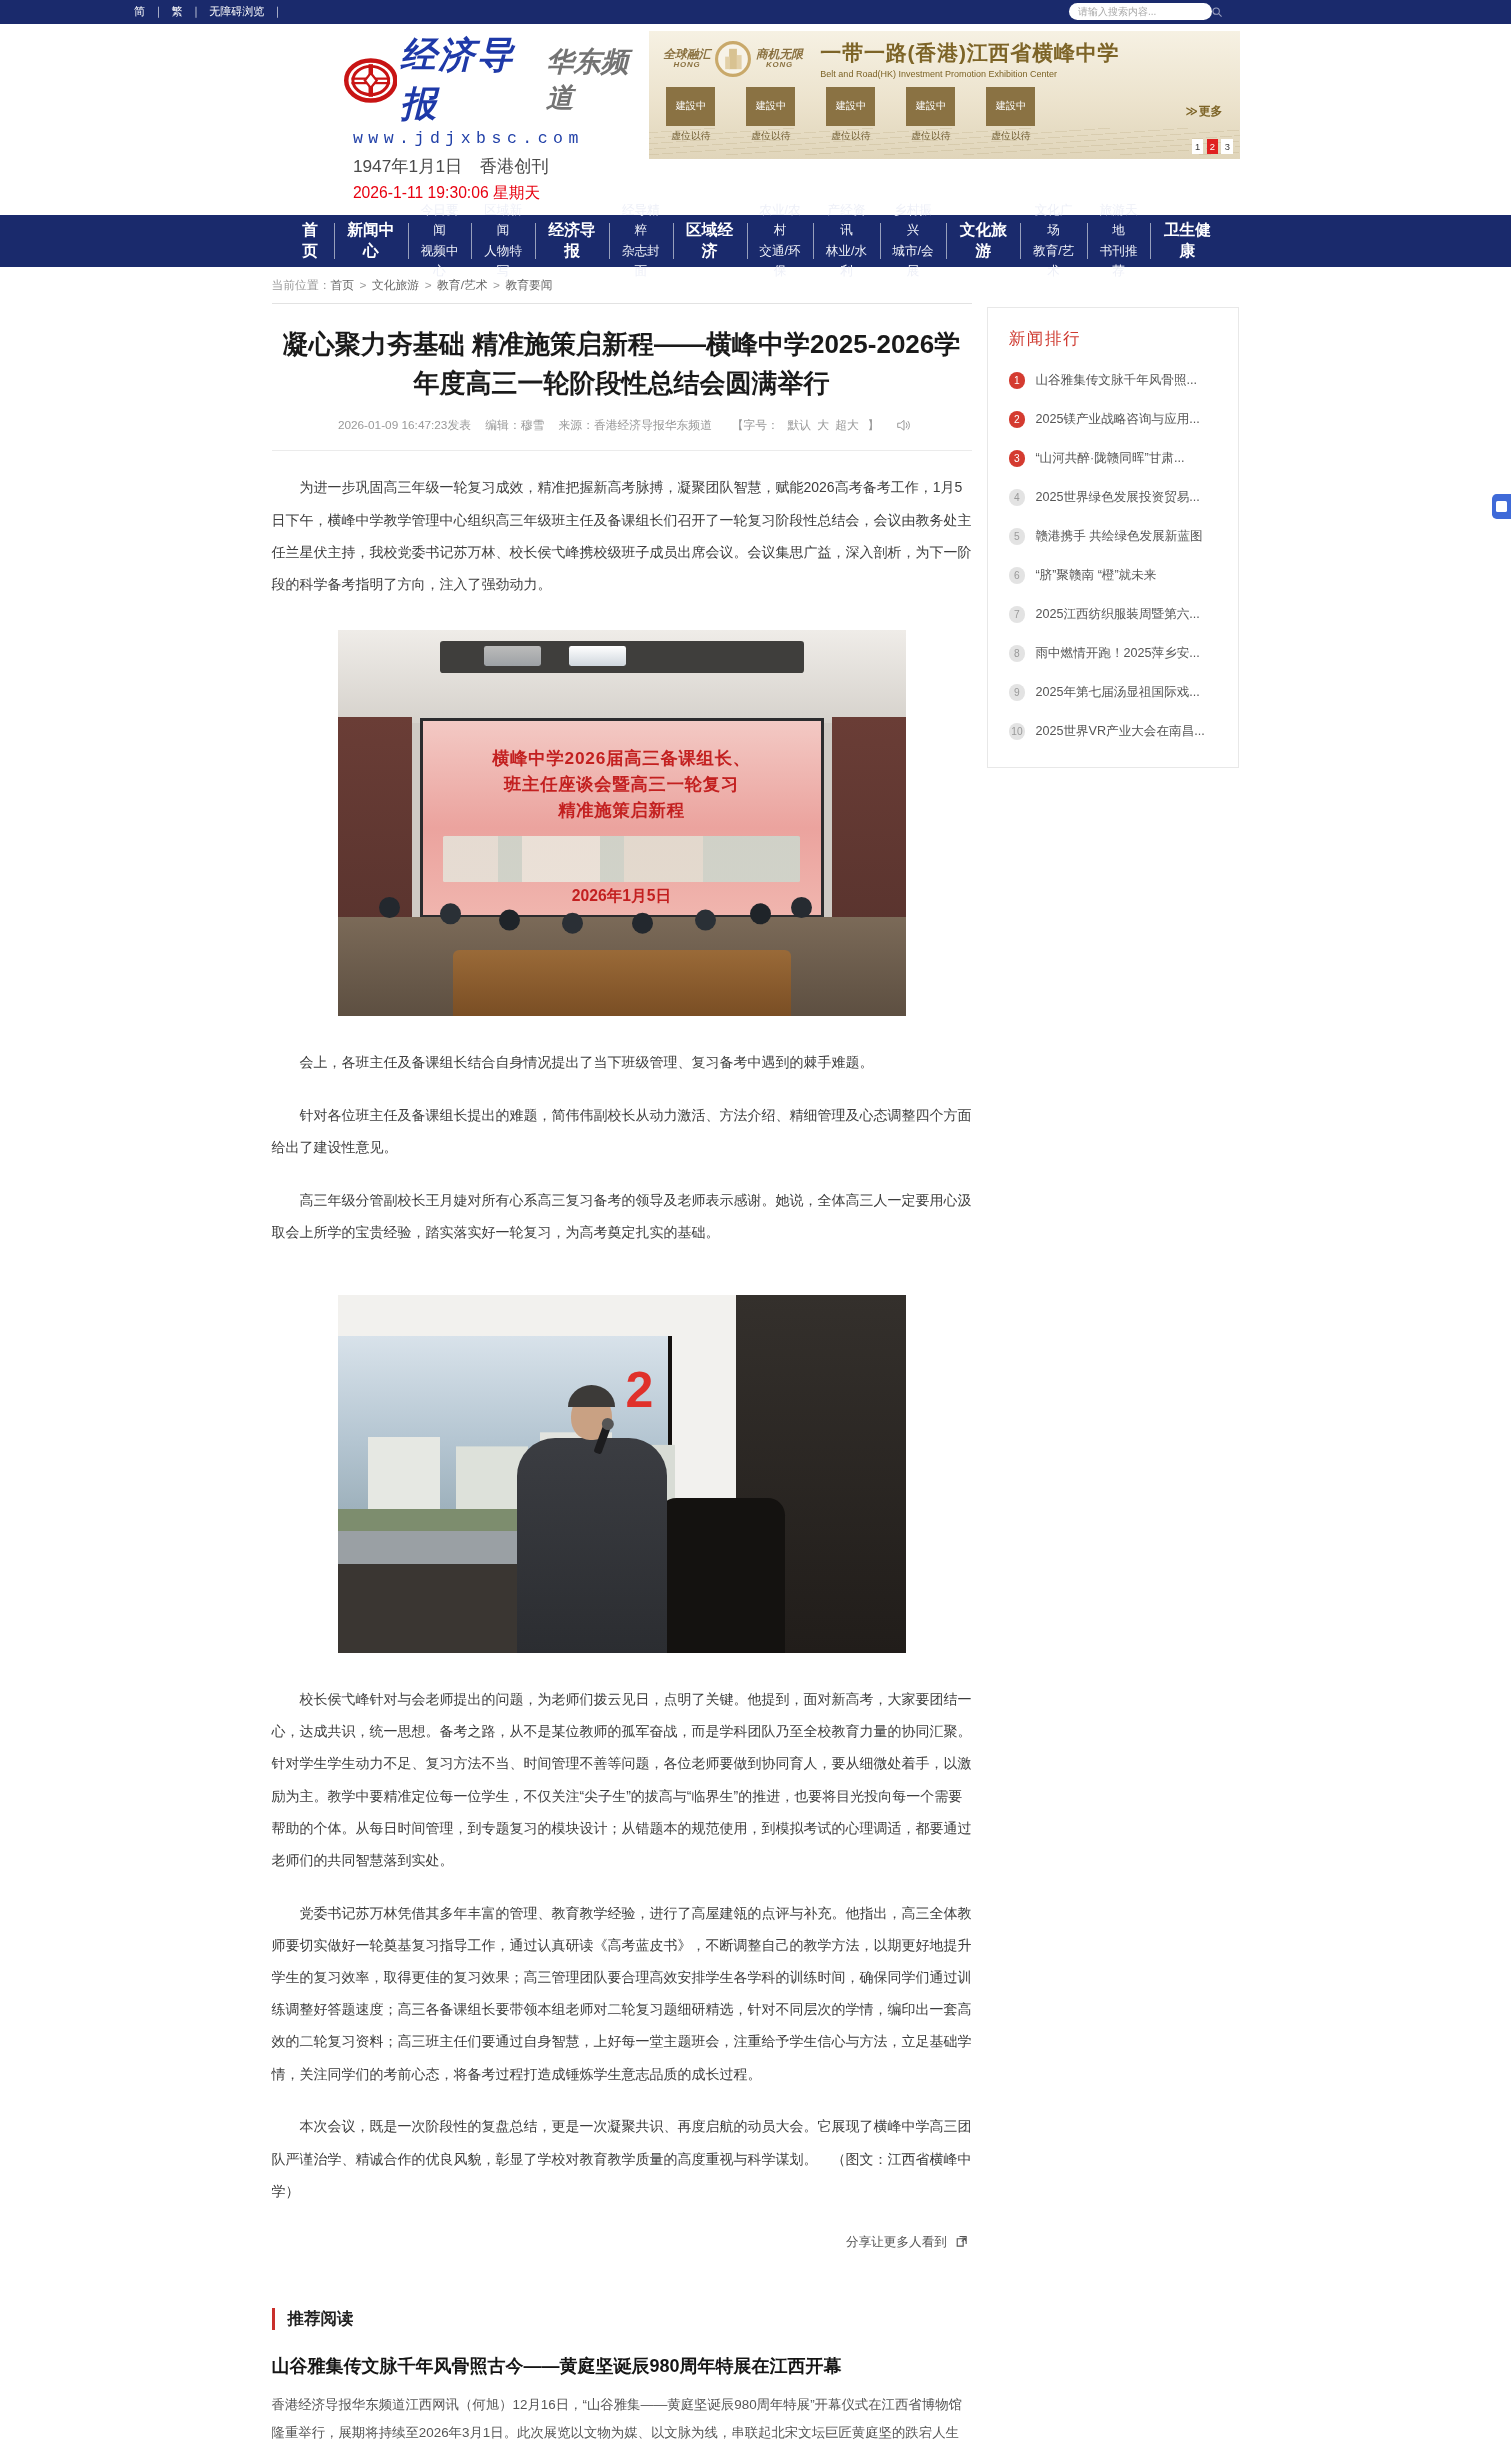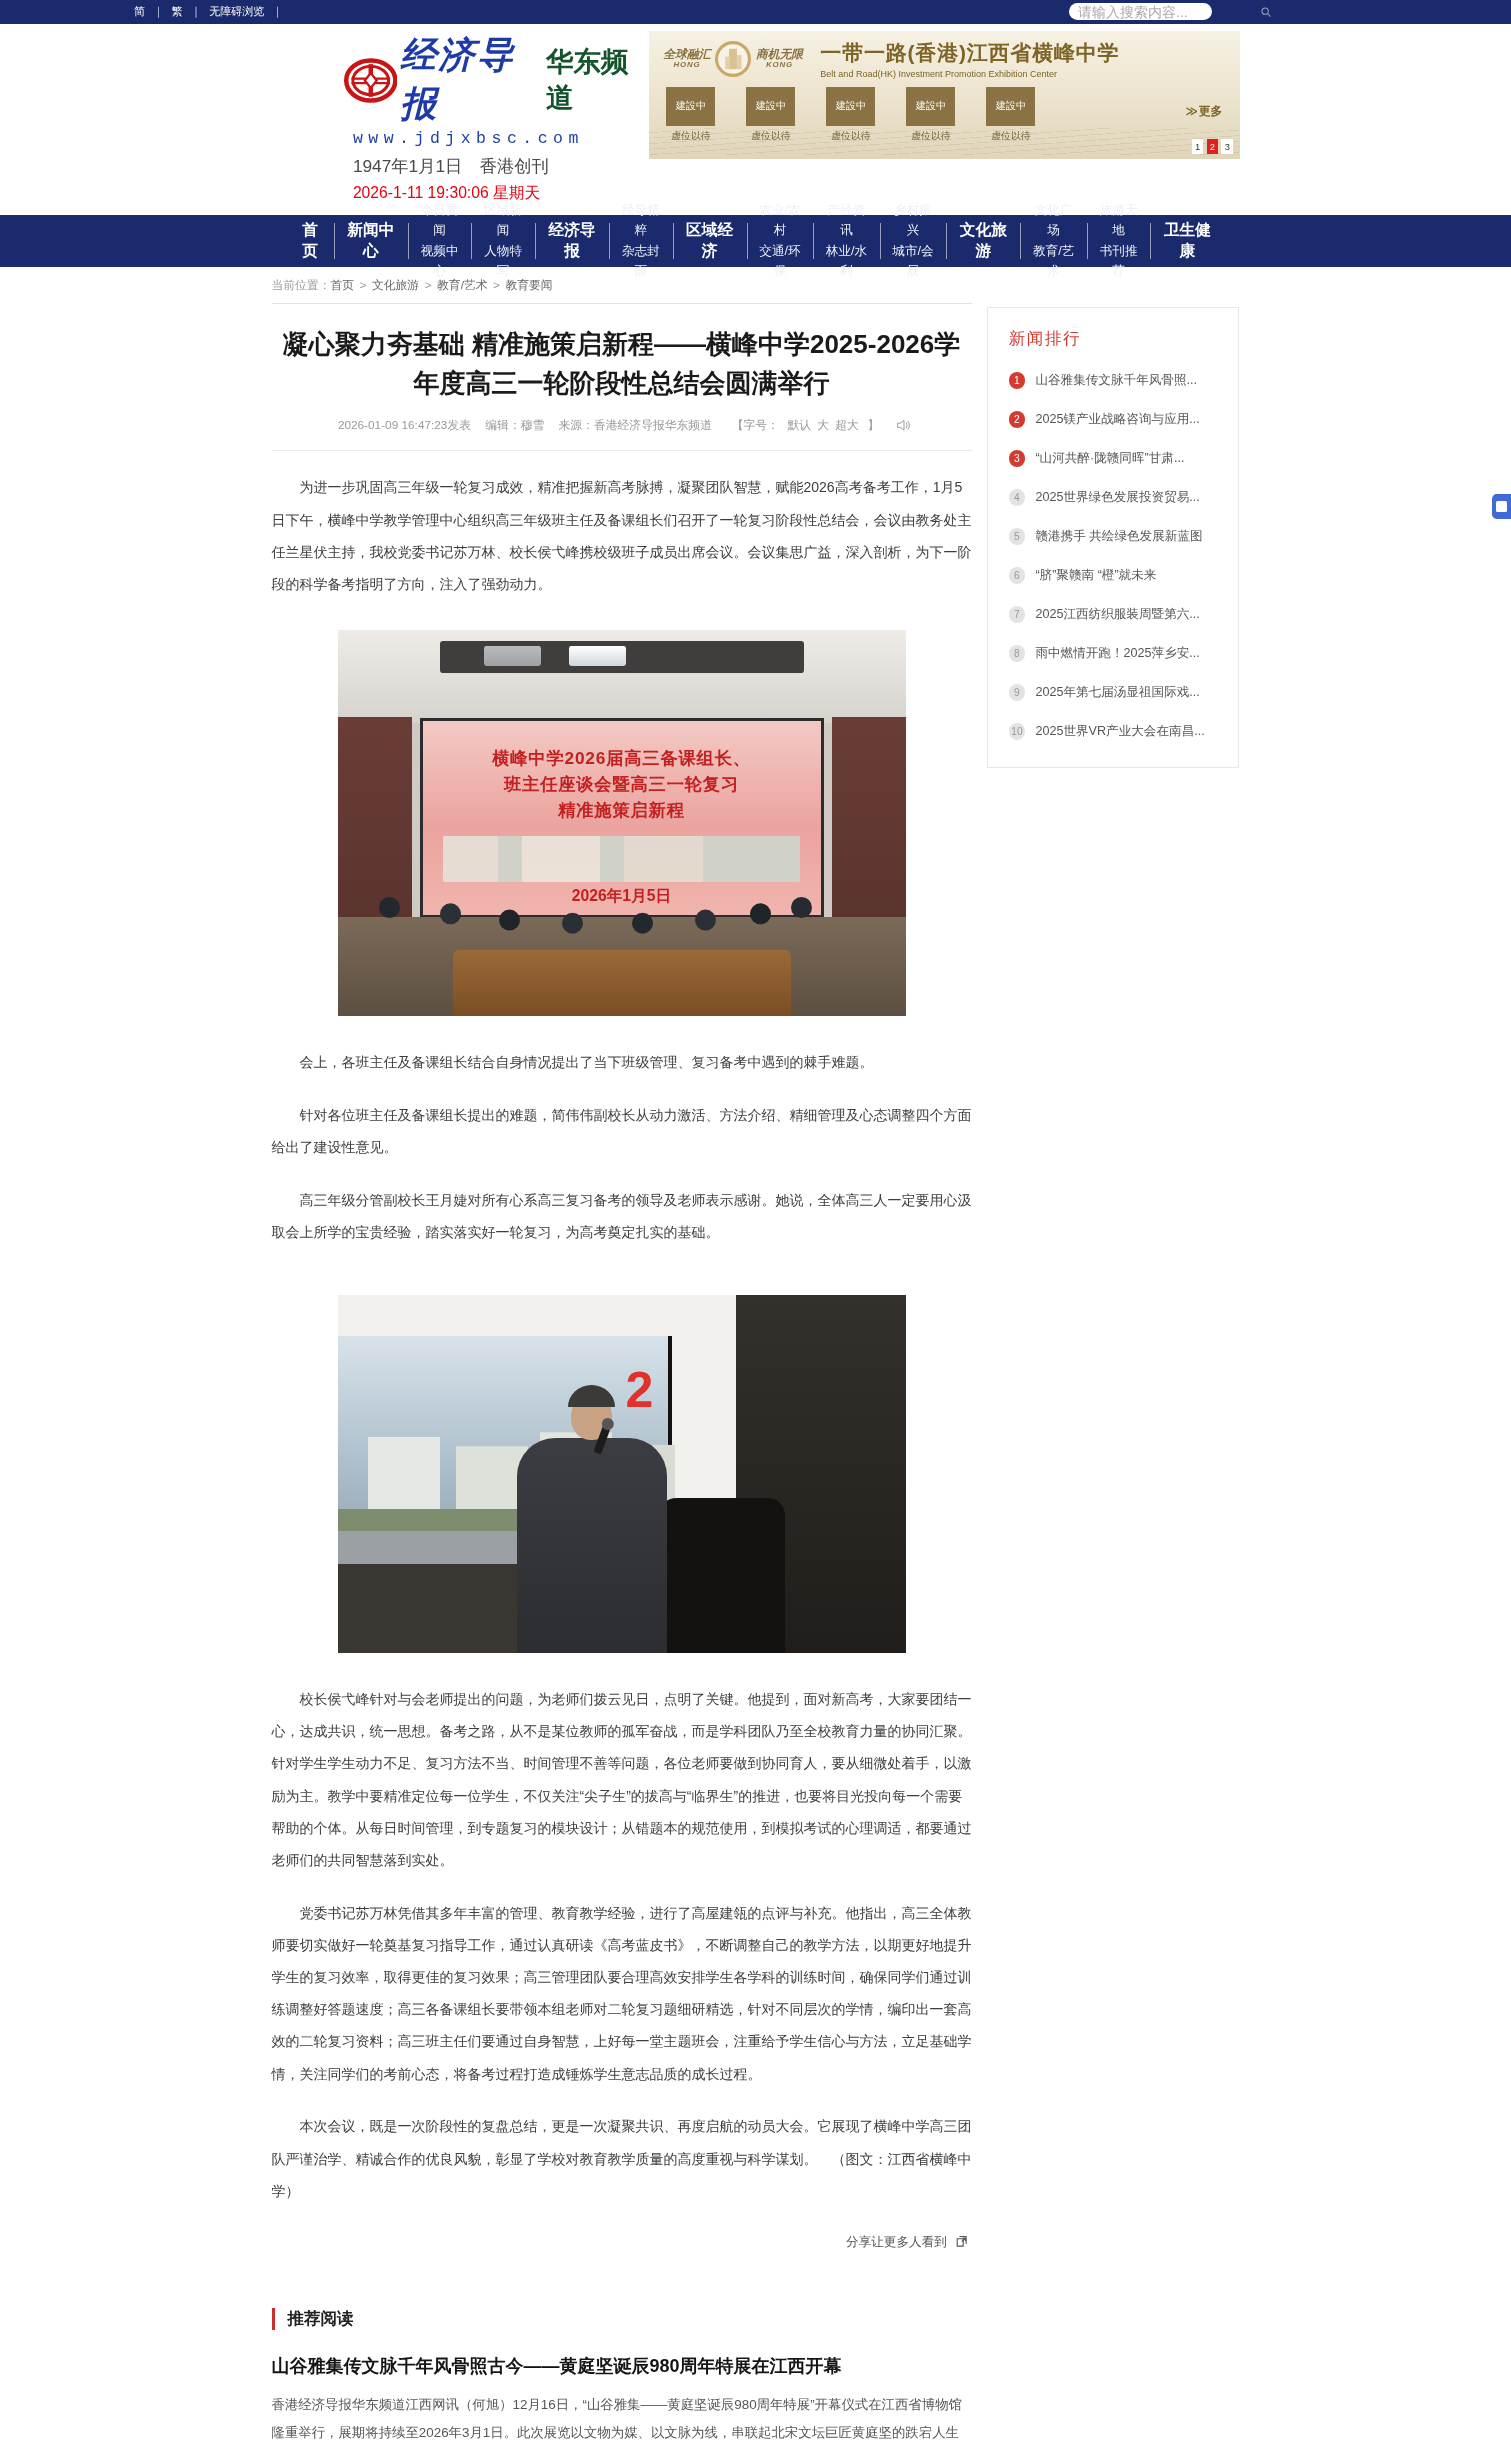--- a/index.html
+++ b/index.html
@@ -6,32 +6,32 @@
   body { margin:0; background:#fff; font-family:"Liberation Sans","DejaVu Sans",sans-serif; color:#333; }
   .page { width:1511px; position:relative; background:#fff; overflow:hidden; }
   a { text-decoration:none; color:inherit; cursor:pointer; }
 
   
   .topbar { height:23.6px; background:#1a2a6c; position:relative; display:flex; align-items:center; }
   .topbar-links { margin-left:134px; display:flex; align-items:center; color:#fff; font-size:11px; }
   .tlink { color:#fff; }
   .tsep { margin:0 7.9px; opacity:.85; }
   .searchbox { position:absolute; left:1069px; top:3.1px; width:143px; height:17.3px; background:#fff; border-radius:8.7px; display:flex; align-items:center; padding:0 7px; }
-  .searchbox input { border:none; outline:none; flex:1; font-size:14px; color:#666; background:transparent; }
+  .searchbox input { border:none; outline:none; flex:1; font-size:10px; color:#666; background:transparent; }
   .searchbox input::placeholder { color:#aaa; }
   .search-ic { width:10.2px; height:10.2px; flex:0 0 auto; }
 
   
   .container { width:968px; margin:0 auto; }
   .header { display:flex; justify-content:space-between; align-items:flex-start; padding:7.9px 0 6.3px; }
   .logo { margin-left:72px; }
   .logo-top { display:flex; align-items:center; }
   .emblem { width:57px; height:57px; display:inline-block; }
   .brand-cn { font-size:36px; font-weight:700; font-style:italic; color:#1e39a8; letter-spacing:2.4px; margin-left:3.1px; font-family:"Liberation Serif","DejaVu Serif",serif; }
-  .brand-channel { font-size:27.5px; font-weight:700; color:#14532d; margin-left:1.6px; }
+  .brand-channel { font-size:27.5px; font-weight:700; color:#737373; margin-left:1.6px;font-style:italic; }
   .site-url { color:#2140a8; font-size:16.5px; letter-spacing:5.5px; padding-left:9.4px; margin-top:0px; font-family:"Liberation Mono","DejaVu Sans Mono",monospace; }
   .founded { font-size:17.3px; color:#4a4a4a; padding-left:9.4px; margin-top:5.5px; }
   .datetime { font-size:15.7px; color:#e8000f; padding-left:9.4px; margin-top:4.7px; }
 
   
   .banner { width:626px; height:128px; position:relative; background:linear-gradient(180deg,#f6f1e3 0%,#ece3cd 55%,#e0d5ba 100%); overflow:hidden; padding:6.3px 14px; }
   .banner::after { content:""; position:absolute; left:-31.5px; right:-31.5px; bottom:4.7px; height:27px;
      background:repeating-linear-gradient(-4deg, transparent 0 4.7px, rgba(160,140,90,.18) 4.7px 5.5px); pointer-events:none; }
   .banner-head { display:flex; align-items:center; margin-top:1.6px; }
   .slogan { font-size:11.8px; font-weight:700; font-style:italic; color:#8a7140; text-align:center; line-height:1.1; }

